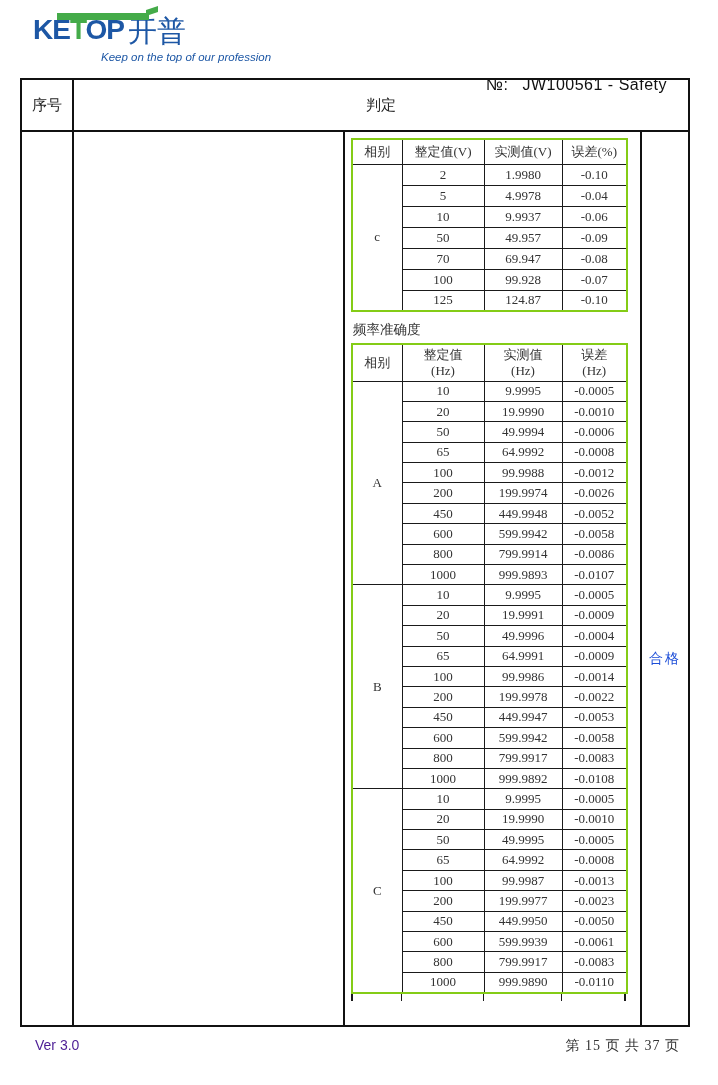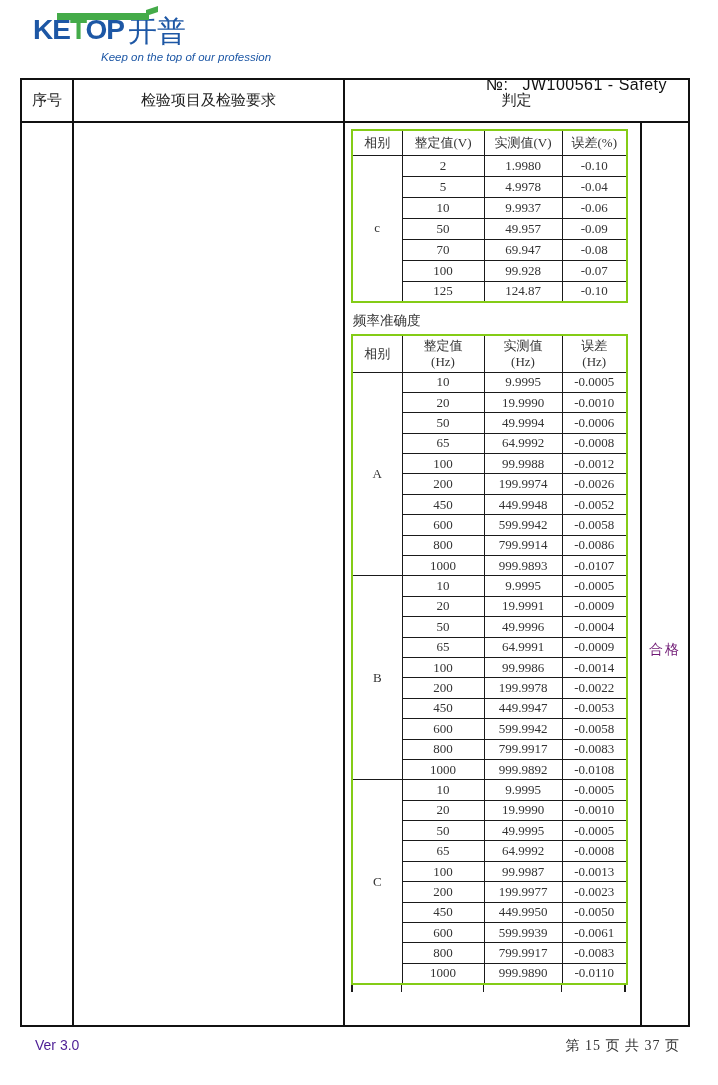--- a/index.html
+++ b/index.html
@@ -20,32 +20,32 @@
   .tagline { margin:3px 0 0 68px; font-style:italic; font-size:11.5px; color:#1d57a5;
              font-family:"Liberation Sans","DejaVu Sans",sans-serif; }
 
   .doc-no { position:absolute; top:48px; right:51px; font-size:16px; color:#111;
             font-family:"Liberation Sans","DejaVu Sans",sans-serif; letter-spacing:0.5px;margin-top:28px; }
   .doc-no .no-label { margin-right:14px; }
 
   
   .main-table { position:absolute; left:20px; top:78px; width:670px; height:949px;
                 border:2px solid #111; display:flex; flex-direction:column; }
-  .mt-header { display:flex; height:43px; border-bottom:2px solid #111; flex:0 0 auto; }
+  .mt-header { display:flex; height:52px; border-bottom:2px solid #111; flex:0 0 auto; }
   .mt-cell { display:flex; align-items:center; justify-content:center;
              font-size:15px; color:#222; border-right:2px solid #111; }
   .mt-cell:last-child { border-right:none; }
   .c1 { width:52px; } .c2 { width:271px; } .c3 { width:297px; } .c4 { flex:1; }
   .mt-body { display:flex; flex:1; min-height:0; }
   .body-col { border-right:2px solid #111; }
   .body-col:last-child { border-right:none; }
   .results-col { padding:6px 0 0 6px; overflow:hidden; }
   .verdict-col { position:relative; }
   .verdict { position:absolute; top:518px; left:0; right:0; text-align:center;
-             font-size:14px; color:#701a75; letter-spacing:2px; }
+             font-size:14px; color:#1d4ed8; letter-spacing:2px; }
 
   
   table.inner { border-collapse:collapse; table-layout:fixed; width:275px;
                 border:2px solid #84cc16; font-size:13px; color:#333; }
   table.inner th, table.inner td { border:1px solid #1a1a1a; text-align:center;
                 padding:0; font-weight:normal; overflow:hidden; white-space:pre-line; }
   table.voltage th { height:25px; }
   table.voltage td { height:21px; }
   table.freq th { height:37px; line-height:16px; }
   table.freq td { height:20.4px; }
@@ -73,21 +73,20 @@
     <div class="tagline">Keep on the top of our profession</div>
   </div>
 
   <div class="doc-no">
     <span class="no-label">№:</span><span>JW100561 - Safety</span>
   </div>
 
   <div class="main-table">
     <div class="mt-header">
       <div class="mt-cell c1">序号</div>
-      <div class="mt-cell c2">检验项目及检验要求</div>
       <div class="mt-cell c4">判定</div>
     </div>
     <div class="mt-body">
       <div class="body-col c1"></div>
       <div class="body-col c2"></div>
       <div class="body-col c3 results-col">
 
         <table class="inner voltage">
           <colgroup>
               <col style="width:50px">

